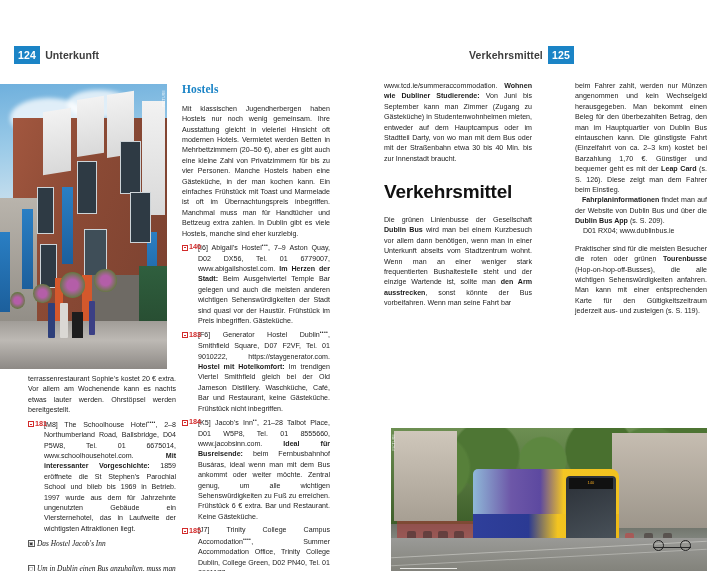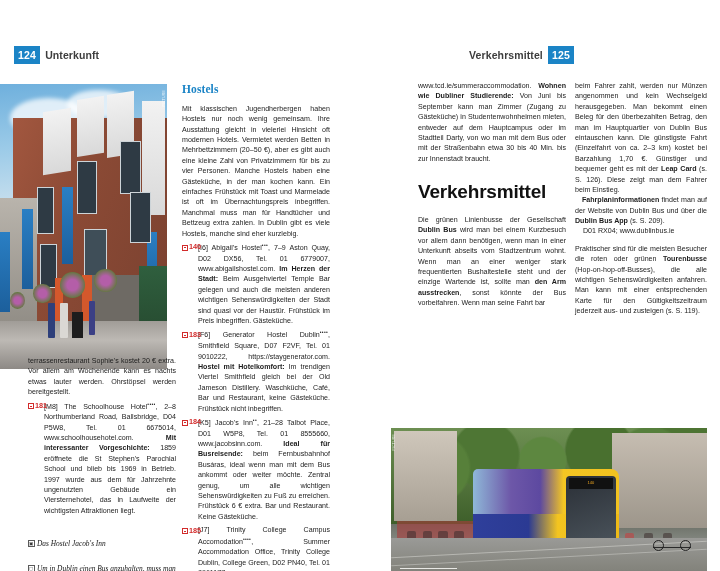--- a/index.html
+++ b/index.html
@@ -57,21 +57,21 @@
     line-height: 1.465;
     text-align: justify;
     color: #1c1c1c;
     -webkit-hyphens: auto;
     hyphens: auto;
   }
   .col p { margin: 0 0 0 0; }
 
   #col1 { left: 28px;  width: 148px; }
   #col2 { left: 182px; width: 148px; }
-  #col3 { left: 418px; width: 148px; }
+  #col3 { left: 384px; width: 148px; }
   #col4 { left: 575px; width: 132px; }
 
   
   .sec-head {
     color: #1b84c6;
     font-size: 11.5px;
     font-weight: bold;
     margin: 0 0 6px 0;
     letter-spacing: .1px;
     font-family: Liberation Serif, serif;
@@ -359,21 +359,21 @@
 
     <div class="pavement"></div>
     <div class="person" style="left:29%;top:77%;width:4%;height:12%;background:#2e3f7a;"></div>
     <div class="person" style="left:36%;top:77%;width:5%;height:12%;background:#dad8d4;"></div>
     <div class="person" style="left:53%;top:76%;width:4%;height:12%;background:#3b3f85;"></div>
     <div style="position:absolute;left:43%;top:80%;width:7%;height:9%;background:#1d1d1d;"></div>
 
     <span class="credit" style="right:1px;top:6px;">PICTURE</span>
   </div>
 
-  <div class="col" id="col1" style="top:320px;">
+  <div class="col" id="col1" style="top:338px;">
     <p class="para">terrassenrestaurant Sophie's kostet 20 € extra. Vor allem am Wochenende kann es nachts etwas lauter werden. Ohrstöpsel werden bereitgestellt.</p>
 
     <div class="entry">
       <span class="marker">
         <span class="bed-icon"></span>
         <span class="num">181</span>
       </span>
       <span class="map-ref">[M8]</span>
       <span> </span><span class="name">The Schoolhouse Hotel</span><span class="stars">••••</span><span>, 2–8 Northumberland Road, Ballsbridge, D04 P5W8, Tel. 01 6675014, www.schoolhousehotel.com.</span>
       <b>Mit interessanter Vorgeschichte:</b><span> 1859 eröffnete die St Stephen's Parochial School und blieb bis 1969 in Betrieb. 1997 wurde aus dem für Jahrzehnte ungenutzten Gebäude ein Viersternehotel, das in Laufweite der wichtigsten Attraktionen liegt.</span>

